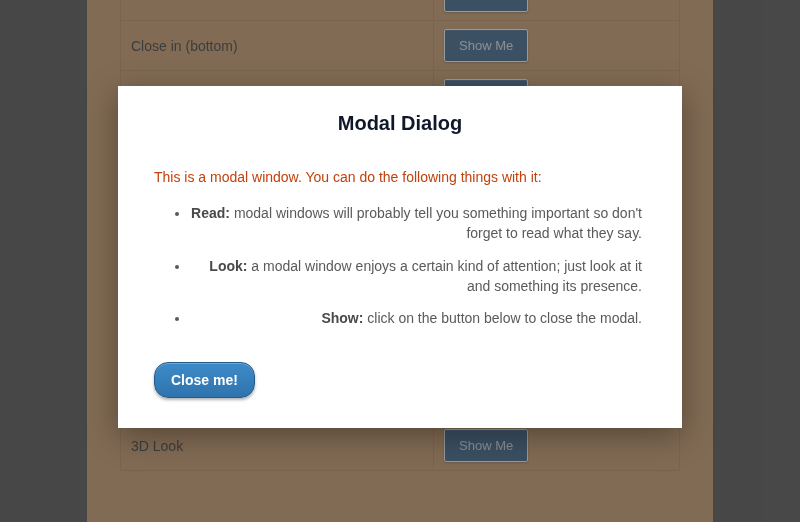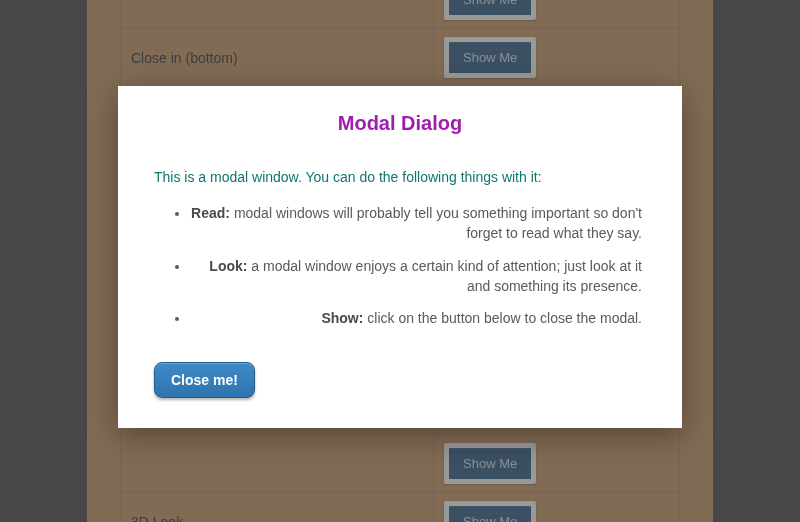--- a/index.html
+++ b/index.html
@@ -29,21 +29,21 @@
   }
   table.effects td.label-cell { width: 56%; }
   table.effects td.btn-cell { width: 44%; }
 
   .showme-btn {
     display: inline-block;
     background: #2f5e88;
     color: #dbe6ef;
     font-size: 13px;
     padding: 8px 14px;
-    border: 5px solid #ffffff;
+    border: 1px solid #ffffff;
     border-radius: 2px;
     cursor: pointer;
     box-shadow: inset 0 1px 0 rgba(255,255,255,0.1), 0 1px 2px rgba(0,0,0,0.25);
   }
 
   .overlay {
     position: absolute;
     inset: 0;
     background: rgba(70,70,70,0.55);
   }
@@ -54,26 +54,26 @@
     top: 86px;
     width: 564px;
     background: #ffffff;
     box-shadow: 0 8px 30px rgba(0,0,0,0.35);
     padding: 26px 36px 30px 36px;
   }
   .modal h2 {
     text-align: center;
     font-size: 20px;
     font-weight: bold;
-    color: #a21caf;
+    color: #0f172a;
     margin-bottom: 34px;
   }
   .modal p.intro {
     font-size: 14px;
-    color: #0f766e;
+    color: #c2410c;
     margin-bottom: 18px;
   }
   .modal ul {
     list-style: disc;
     padding-left: 36px;
     margin-bottom: 34px;
   }
   .modal ul li {
     font-size: 14px;
     color: #5a5a5a;
@@ -86,21 +86,21 @@
 
   .close-btn {
     display: inline-block;
     background: #337ab7;
     background: linear-gradient(#3d8bc9, #2f73ad);
     color: #fff;
     font-size: 14px;
     font-weight: bold;
     padding: 9px 16px;
     border: 1px solid #255a8a;
-    border-radius: 8px;
+    border-radius: 14px;
     cursor: pointer;
     box-shadow: 0 2px 3px rgba(0,0,0,0.3), inset 0 1px 0 rgba(255,255,255,0.25);
   }
 </style>
 </head>
 <body>
 
 <div class="page-wrap">
   <table class="effects" style="margin-top:-30px;">
     <tbody id="rows-body">

